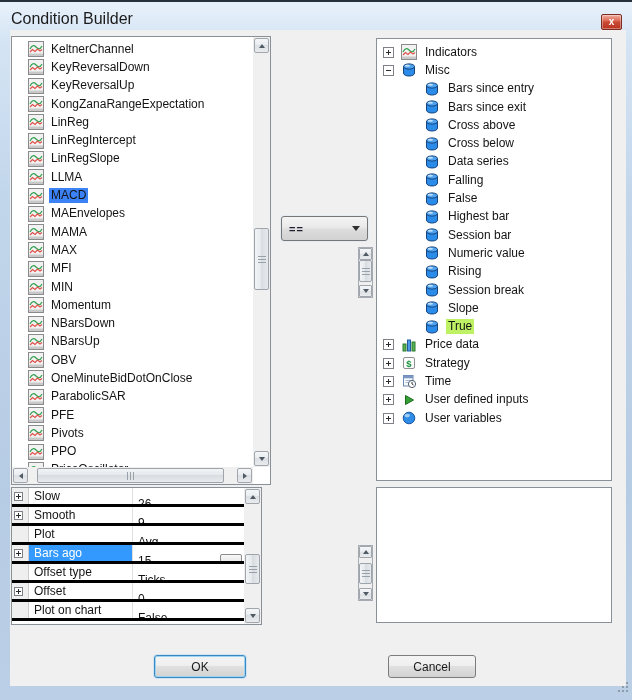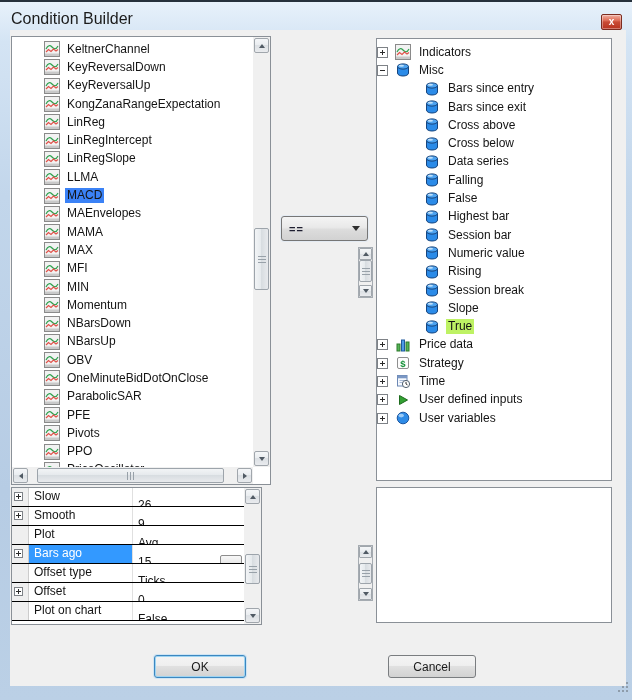--- a/index.html
+++ b/index.html
@@ -20,45 +20,45 @@
   .client{position:absolute;left:10px;top:30px;width:616px;height:656px;background:var(--c-client_bg,#F0F0F0);}
 
   .panel{position:absolute;background:#FFF;border:1px solid #8A9097;box-sizing:border-box;}
   #left-panel{left:1px;top:6px;width:260px;height:449px;}
   #tree-panel{left:366px;top:8px;width:236px;height:443px;}
   #prop-panel{left:1px;top:457px;width:251px;height:138px;}
   #empty-panel{left:366px;top:457px;width:236px;height:136px;}
 
   
   .list-rows{position:absolute;left:0;top:3px;right:17px;bottom:16px;overflow:hidden;}
-  .lrow{height:18.3px;display:flex;align-items:center;padding-left:32px;font-size:12px;color:#141414;white-space:nowrap;}
+  .lrow{height:18.3px;display:flex;align-items:center;padding-left:16px;font-size:12px;color:#141414;white-space:nowrap;}
   .lrow .icon{width:16px;height:16px;margin-right:5px;flex:none;}
   .llabel{padding:0 2px;line-height:15px;}
   .lrow.selected .llabel{background:#3b82f6;}
   .icon svg{display:block;}
 
   
   .tree-rows{position:absolute;left:0;top:4px;right:0;bottom:0;overflow:hidden;}
-  .trow{height:18.3px;display:flex;align-items:center;padding-left:0;font-size:12px;color:#141414;white-space:nowrap;}
+  .trow{height:18.3px;display:flex;align-items:center;padding-left:6px;font-size:12px;color:#141414;white-space:nowrap;}
   .trow .ebox{margin-right:7px;flex:none;}
   .trow .icon{width:16px;height:16px;margin-right:6px;flex:none;}
   .trow.child{padding-left:47px;}
   .tlabel{padding:0 2px;line-height:15px;}
   .trow.selected .tlabel{background:#bef264;}
 
   .ebox{position:relative;width:9px;height:9px;background:#FFF;border:1px solid #7E8287;box-sizing:content-box;}
   .ebox::before{content:"";position:absolute;left:2px;right:2px;top:4px;height:1px;background:#2B2B2B;}
   .ebox.plus::after{content:"";position:absolute;top:2px;bottom:2px;left:4px;width:1px;background:#2B2B2B;}
   .ebox.sm{width:7px;height:7px;}
   .ebox.sm::before{left:1px;right:1px;top:3px;}
   .ebox.sm.plus::after{left:3px;top:1px;bottom:1px;}
 
   
   .grid-rows{position:absolute;left:0;top:0;right:17px;bottom:0;overflow:hidden;background:#FFF;}
-  .grow{display:flex;height:19px;box-sizing:border-box;border-bottom:1px solid #000000;font-size:12px;}
+  .grow{display:flex;height:19px;box-sizing:border-box;border-bottom:3px solid #000000;font-size:12px;}
   .gutter{width:16px;flex:none;background:#EFEFEF;border-right:1px solid #CCCCCC;position:relative;}
   .gutter .ebox{position:absolute;left:2px;top:4px;}
   .gname{width:98px;flex:none;padding-left:5px;line-height:17px;color:#141414;border-right:1px solid #E0E0E0;overflow:hidden;white-space:nowrap;}
   .gval{flex:1;padding:16px 2px 0 5px;line-height:17px;color:#141414;display:flex;align-items:center;overflow:hidden;}
   .gvtext{flex:1;white-space:nowrap;}
   .grow.selected .gname{background:var(--c-selection,#3399FF);color:#FFF;}
   .ellipsis{flex:none;width:22px;height:15px;font-size:10px;line-height:6px;text-align:center;padding:0;
     border:1px solid #8D8D8D;border-radius:2px;background:linear-gradient(#F7F7F7,#DDDDDD);font-family:inherit;color:#222;}
 
   

